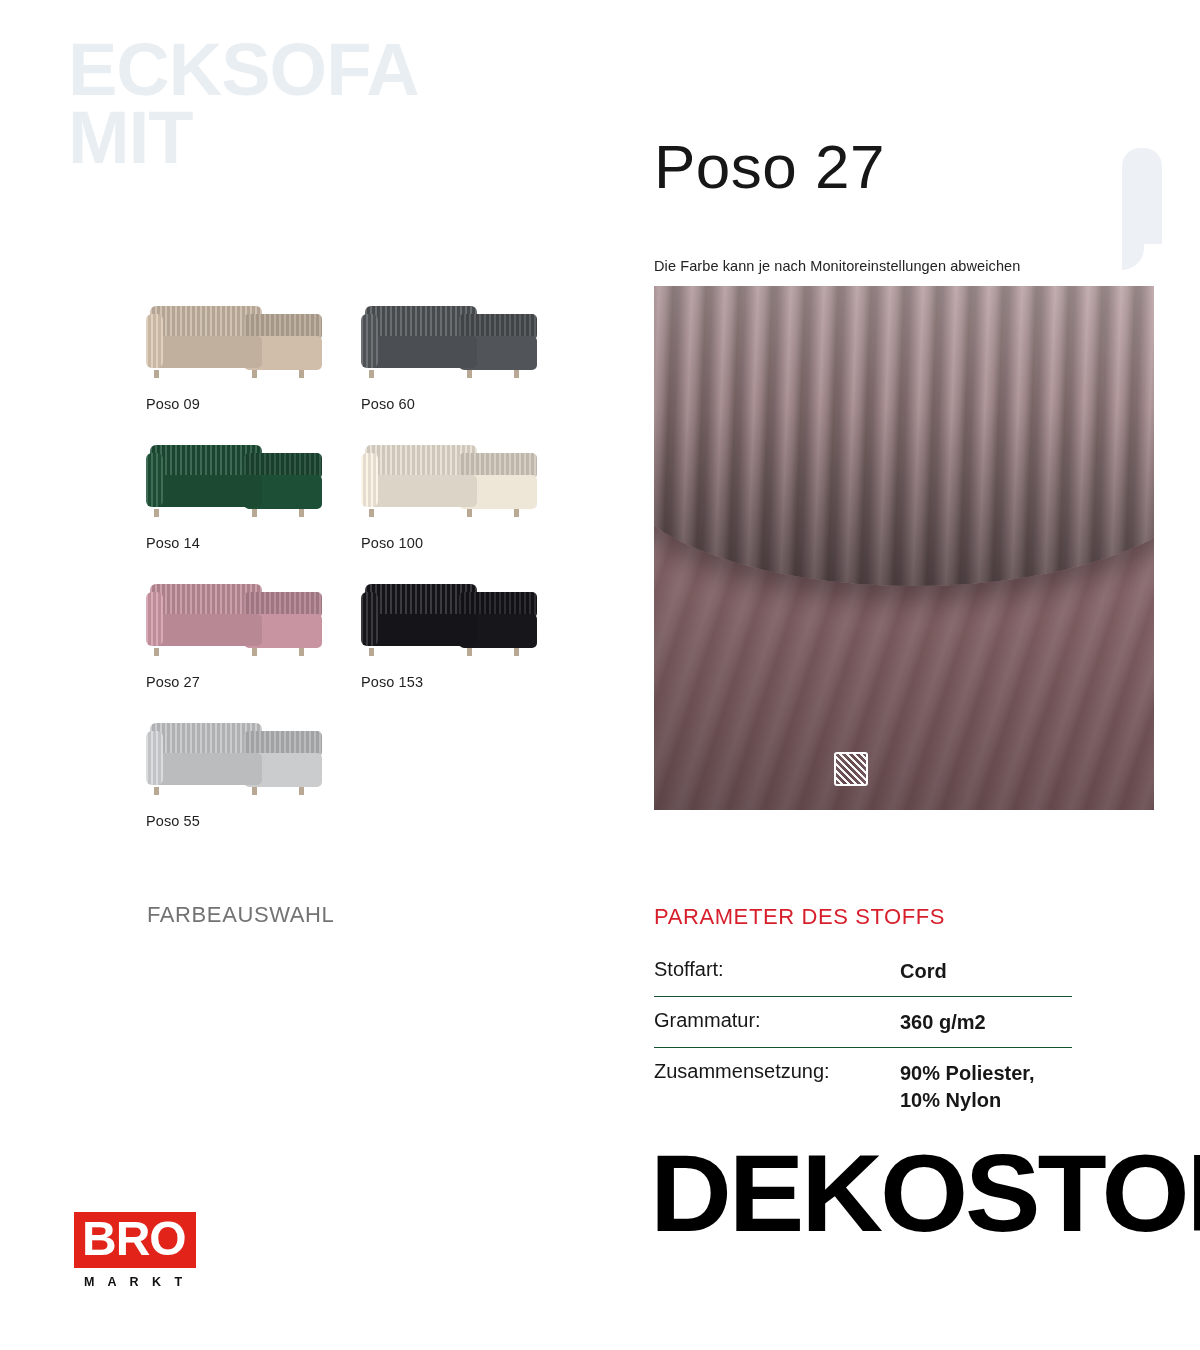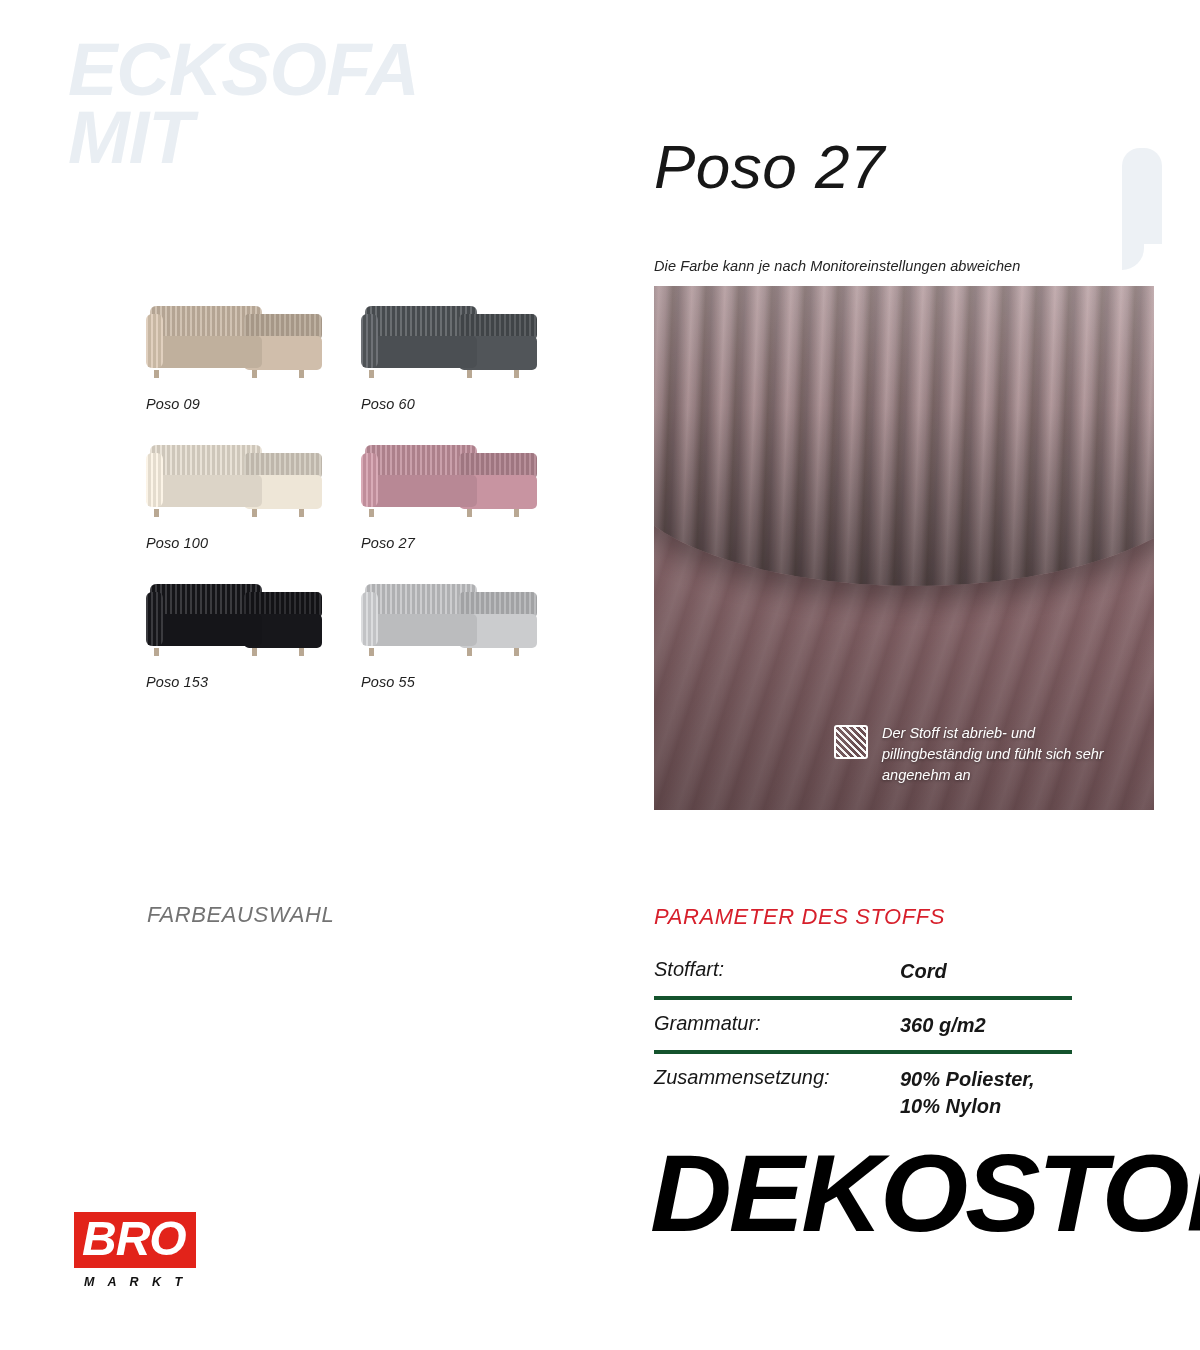--- a/index.html
+++ b/index.html
@@ -3,21 +3,21 @@
 <meta charset="utf-8">
 <style>
   * { box-sizing: border-box; margin: 0; padding: 0; }
   html, body {
     width: 1200px; height: 1350px;
     background: #ffffff;
     font-family: "Liberation Sans", sans-serif;
     color: #1a1a1a;
     overflow: hidden;
   }
-  .page { position: relative; width: 1200px; height: 1350px; font-style: italic; }
+  .page { position: relative; width: 1200px; height: 1350px; }
 
   
   .watermark {
     position: absolute;
     left: 68px; top: 36px;
     font-family: "Liberation Sans", sans-serif;
     font-weight: 700;
     font-size: 74px;
     line-height: 0.92;
     letter-spacing: -1px;
@@ -221,21 +221,21 @@
     font-weight: 400;
   }
 
   
   .param-table {
     position: absolute;
     left: 654px; top: 946px;
     width: 418px;
     border-collapse: collapse;
   }
-  .param-table tr { border-bottom: 4px solid #14532d; }
+  .param-table tr { border-bottom: 1px solid #14532d; }
   .param-table tr:last-child { border-bottom: none; }
   .param-table td {
     padding: 12px 0 11px 0;
     font-size: 20px;
     vertical-align: top;
     color: #171717;
   }
   .param-table td.key { width: 246px; font-weight: 400; }
   .param-table td.val { font-weight: 700; white-space: pre-line; line-height: 1.35; }
 
@@ -288,21 +288,20 @@
 
   <div class="right-col">
     <div class="product-title">Poso 27</div>
     <div class="monitor-note">Die Farbe kann je nach Monitoreinstellungen abweichen</div>
 
     <div class="fabric-photo">
       <div class="roll"></div>
       <div class="shade"></div>
       <div class="fabric-note">
         <span class="abrasion-icon"></span>
-        <span>Der Stoff ist abrieb- und pillingbeständig und fühlt sich sehr angenehm an</span>
       </div>
     </div>
   </div>
 
   <div class="quote-mark">
     <span class="q"></span>
   </div>
 
   <div class="swatch-grid">
     <div class="swatch">
@@ -327,20 +326,35 @@
         <div class="chaise"></div>
           <div class="seat"></div>
           <div class="arm"></div>
         <div class="legs">
             <i></i>
             <i></i>
             <i></i>
           </div>
       </div>
       <div class="label">Poso 60</div>
+    </div>
+    <div class="swatch">
+      <div class="sofa" style="--c:#1c4c34">
+        <div class="back"></div>
+          <div class="backright"></div>
+        <div class="chaise"></div>
+          <div class="seat"></div>
+          <div class="arm"></div>
+        <div class="legs">
+            <i></i>
+            <i></i>
+            <i></i>
+          </div>
+      </div>
+      <div class="label">Poso 14</div>
     </div>
     <div class="swatch">
       <div class="sofa" style="--c:#e5ddcf">
         <div class="back"></div>
           <div class="backright"></div>
         <div class="chaise"></div>
           <div class="seat"></div>
           <div class="arm"></div>
         <div class="legs">
             <i></i>

